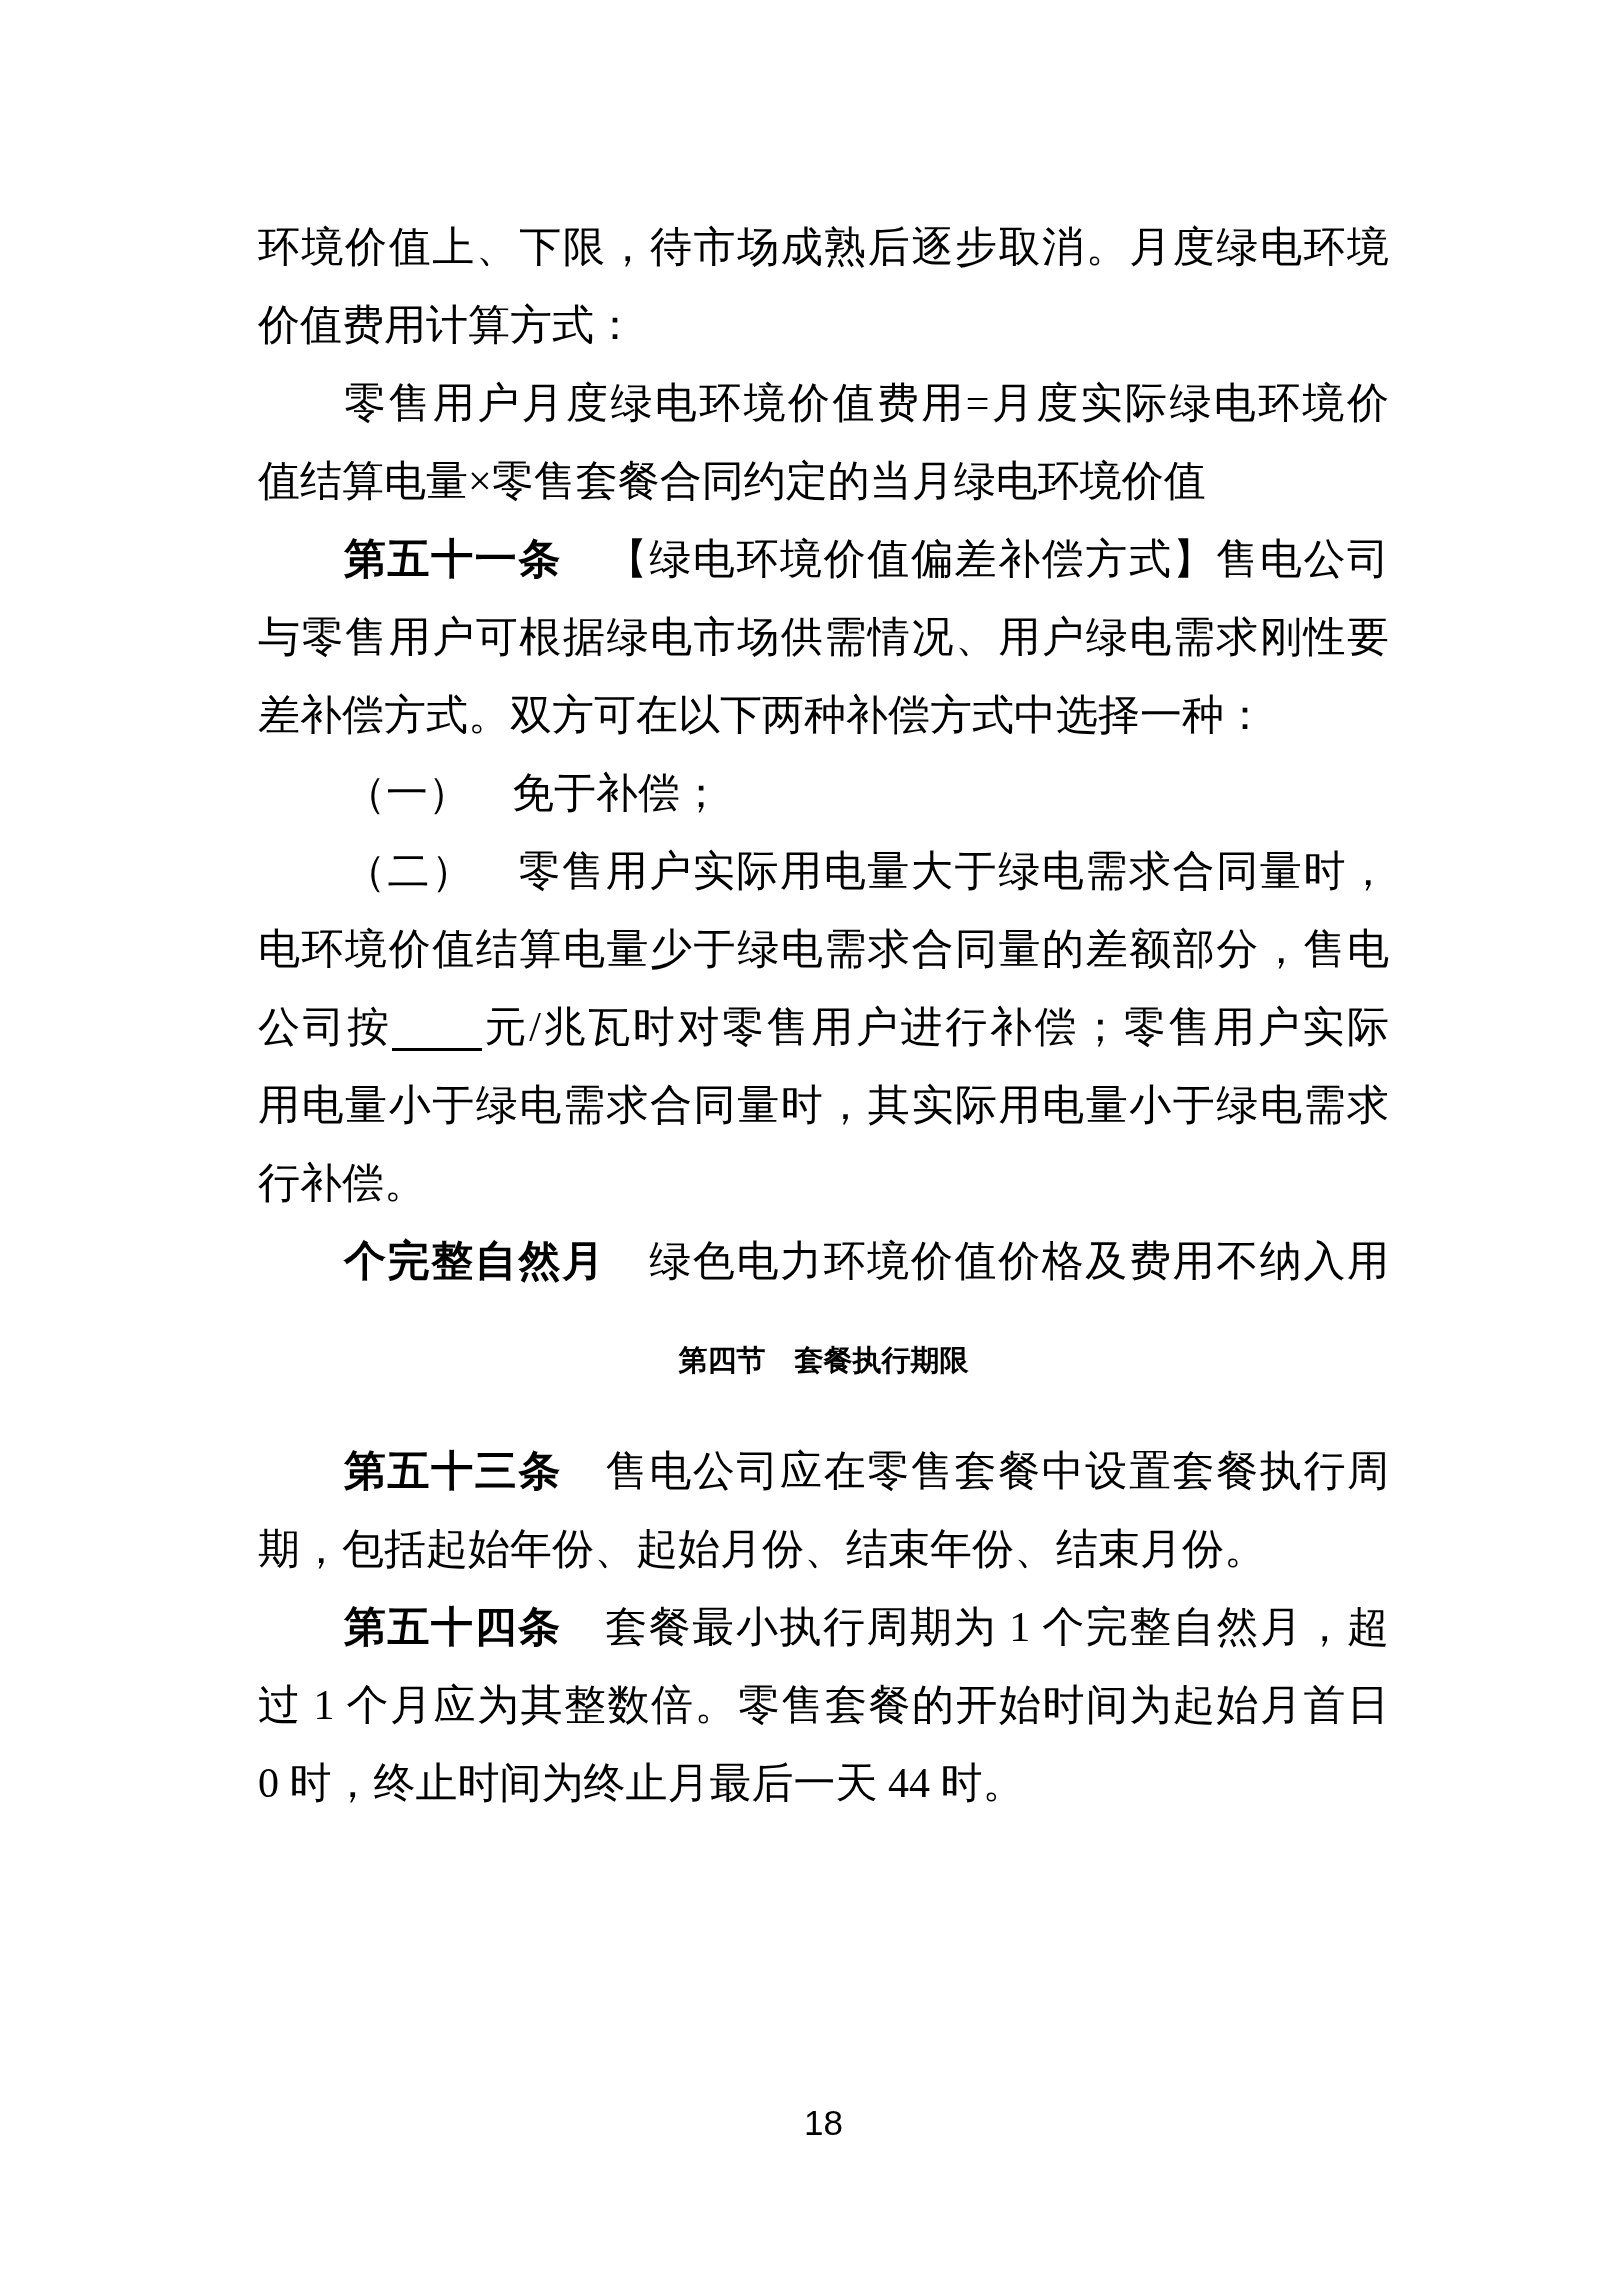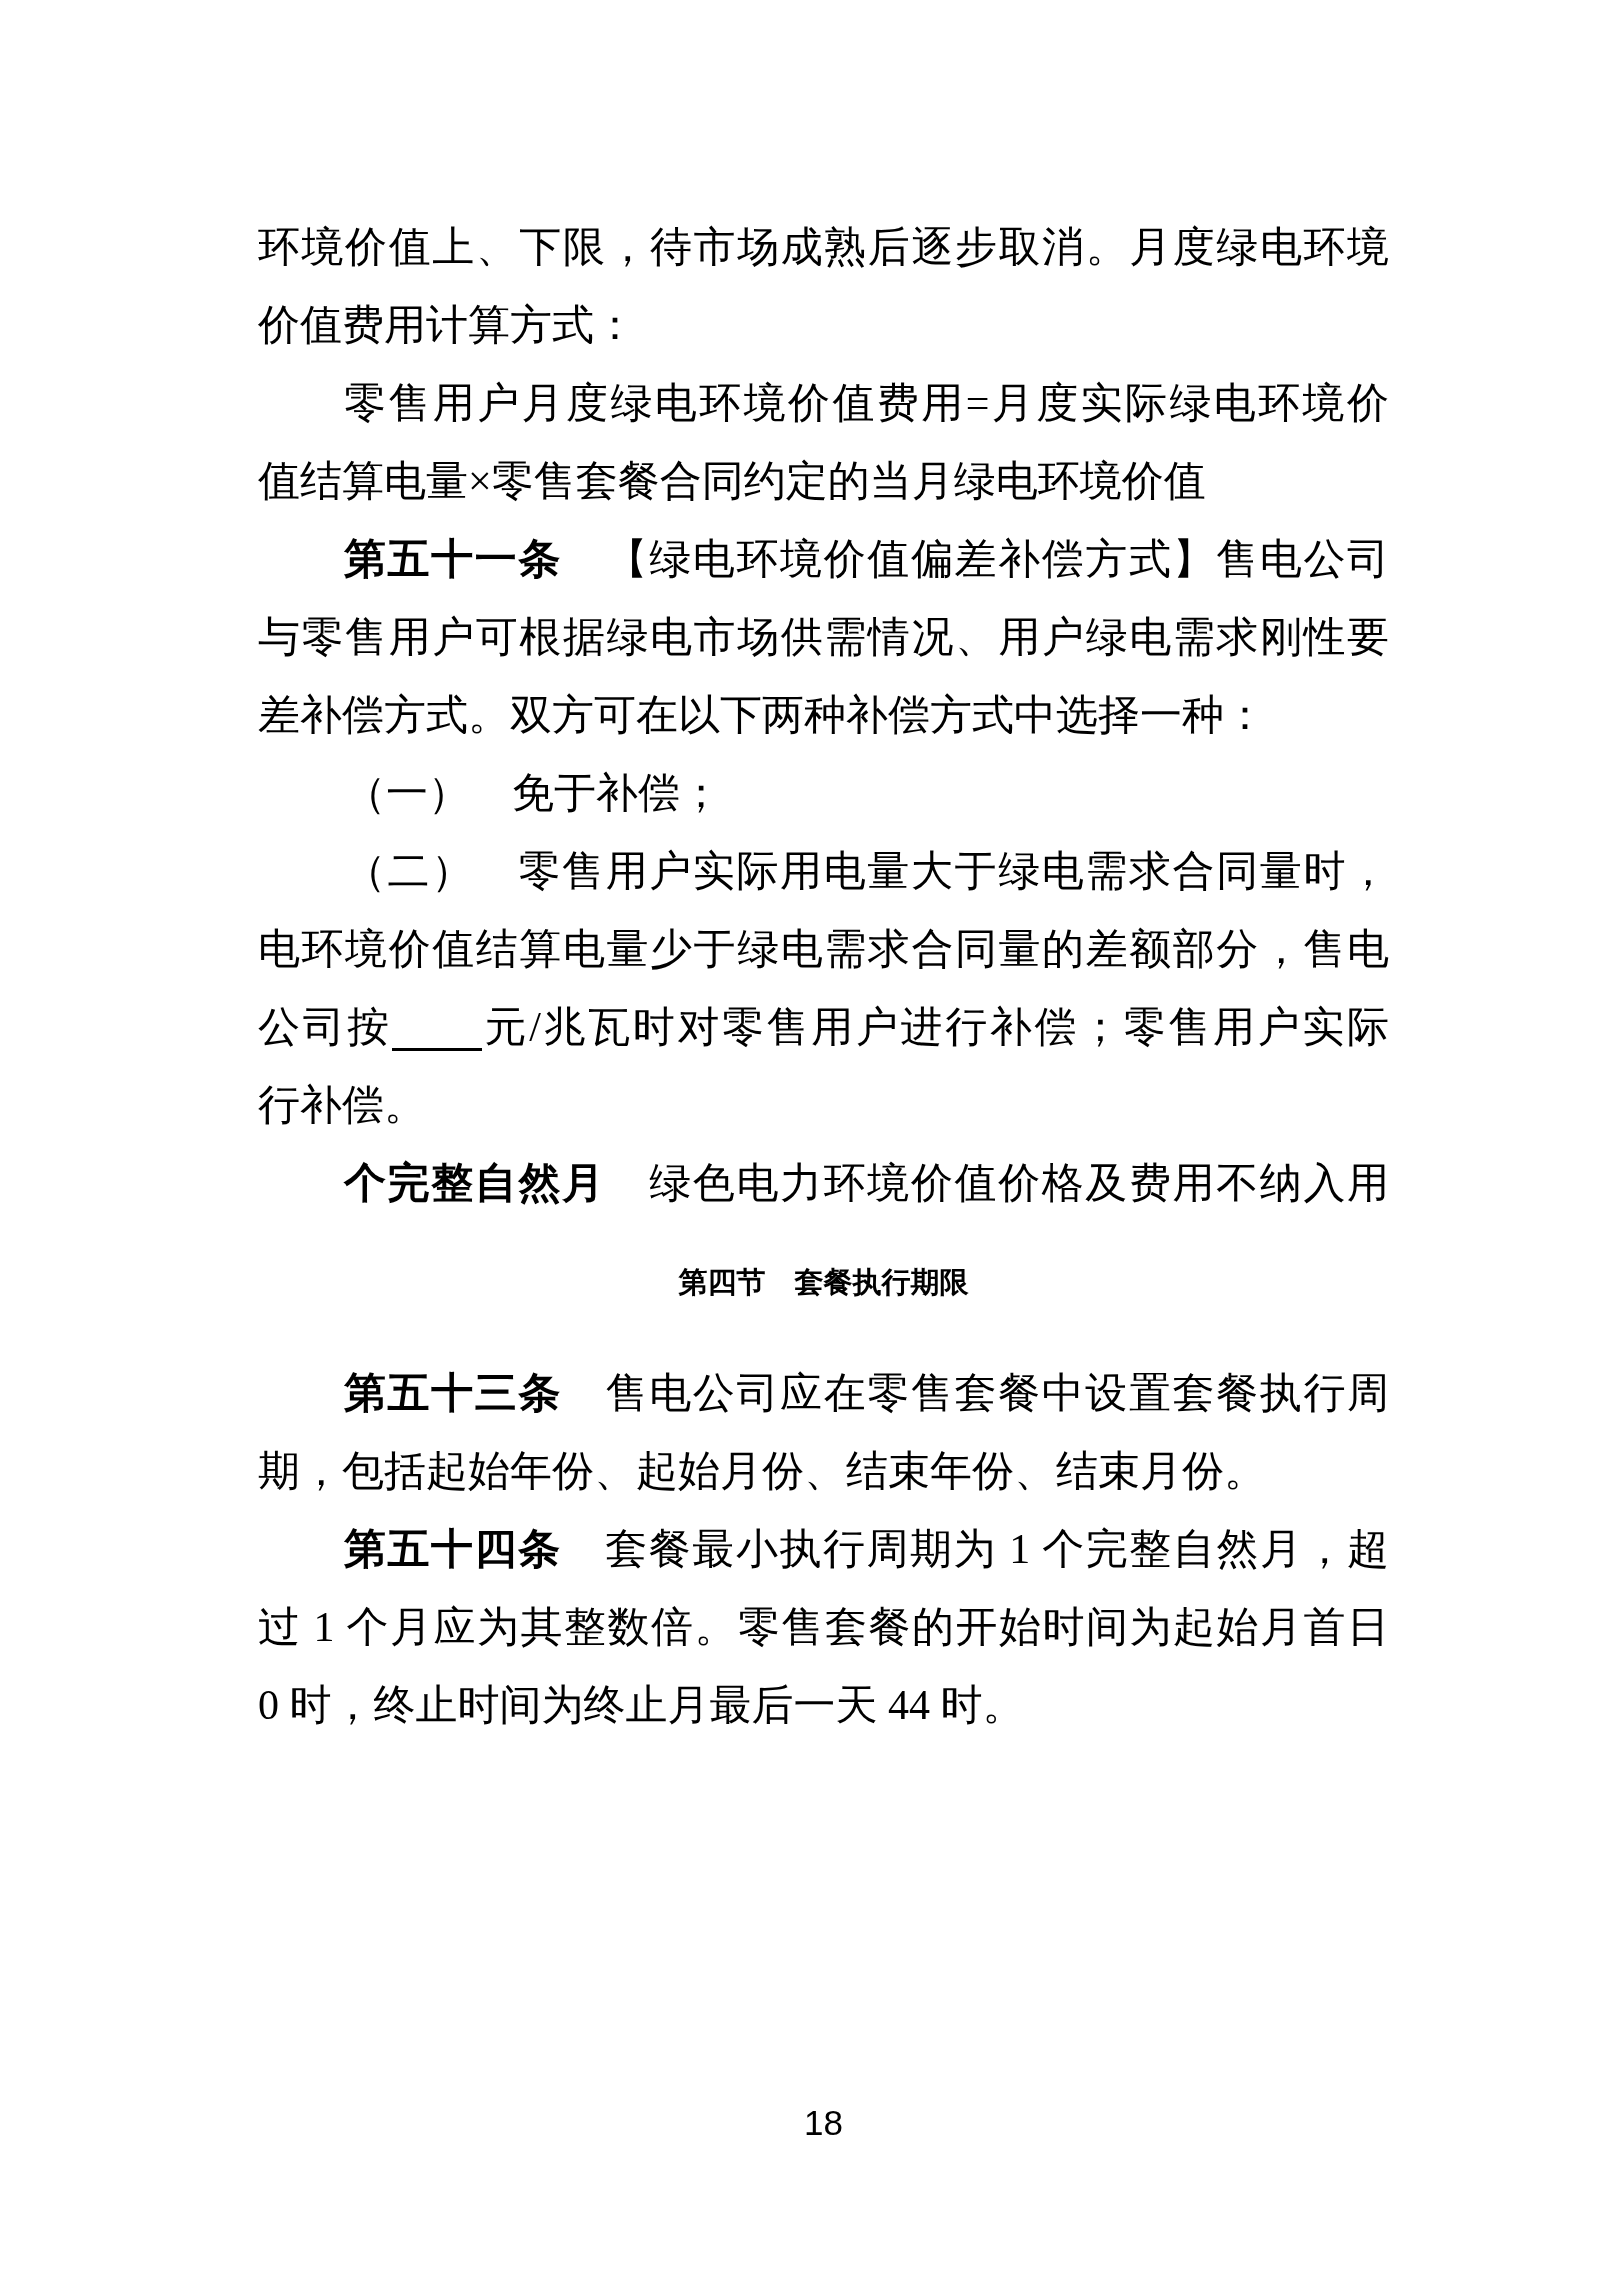--- a/index.html
+++ b/index.html
@@ -82,20 +82,21 @@
       <div class="line last"><span class="seg">价值费用计算方式：</span></div>
       <div class="line indent"><span class="seg">零售用户月度绿电环境价值费用=月度实际绿电环境价</span></div>
       <div class="line last"><span class="seg">值结算电量×零售套餐合同约定的当月绿电环境价值</span></div>
       <div class="line indent"><span class="seg seg-bold">第五十一条</span><span class="seg">　【绿电环境价值偏差补偿方式】售电公司</span></div>
       <div class="line"><span class="seg">与零售用户可根据绿电市场供需情况、用户绿电需求刚性要</span></div>
       <div class="line last"><span class="seg">差补偿方式。双方可在以下两种补偿方式中选择一种：</span></div>
       <div class="line last indent"><span class="seg">（一）　免于补偿；</span></div>
       <div class="line indent"><span class="seg">（二）　零售用户实际用电量大于绿电需求合同量时，绿</span></div>
       <div class="line"><span class="seg">电环境价值结算电量少于绿电需求合同量的差额部分，售电</span></div>
       <div class="line"><span class="seg">公司按</span><span class="blank" style="width: 90px;"></span><span class="seg">元/兆瓦时对零售用户进行补偿；零售用户实际</span></div>
+      <div class="line"><span class="seg">用电量小于绿电需求合同量时，其实际用电量小于绿电需求</span></div>
       <div class="line last"><span class="seg">行补偿。</span></div>
       <div class="line indent"><span class="seg seg-bold">个完整自然月</span><span class="seg">　绿色电力环境价值价格及费用不纳入用户</span></div>
       <div class="heading"><span class="seg seg-bold">第四节　套餐执行期限</span></div>
       <div class="line indent"><span class="seg seg-bold">第五十三条</span><span class="seg">　售电公司应在零售套餐中设置套餐执行周</span></div>
       <div class="line last"><span class="seg">期，包括起始年份、起始月份、结束年份、结束月份。</span></div>
       <div class="line indent"><span class="seg seg-bold">第五十四条</span><span class="seg">　套餐最小执行周期为 1 个完整自然月，超</span></div>
       <div class="line"><span class="seg">过 1 个月应为其整数倍。零售套餐的开始时间为起始月首日</span></div>
       <div class="line last"><span class="seg">0 时，终止时间为终止月最后一天 44 时。</span></div>
     </div>
   <div class="page-number">18</div>

